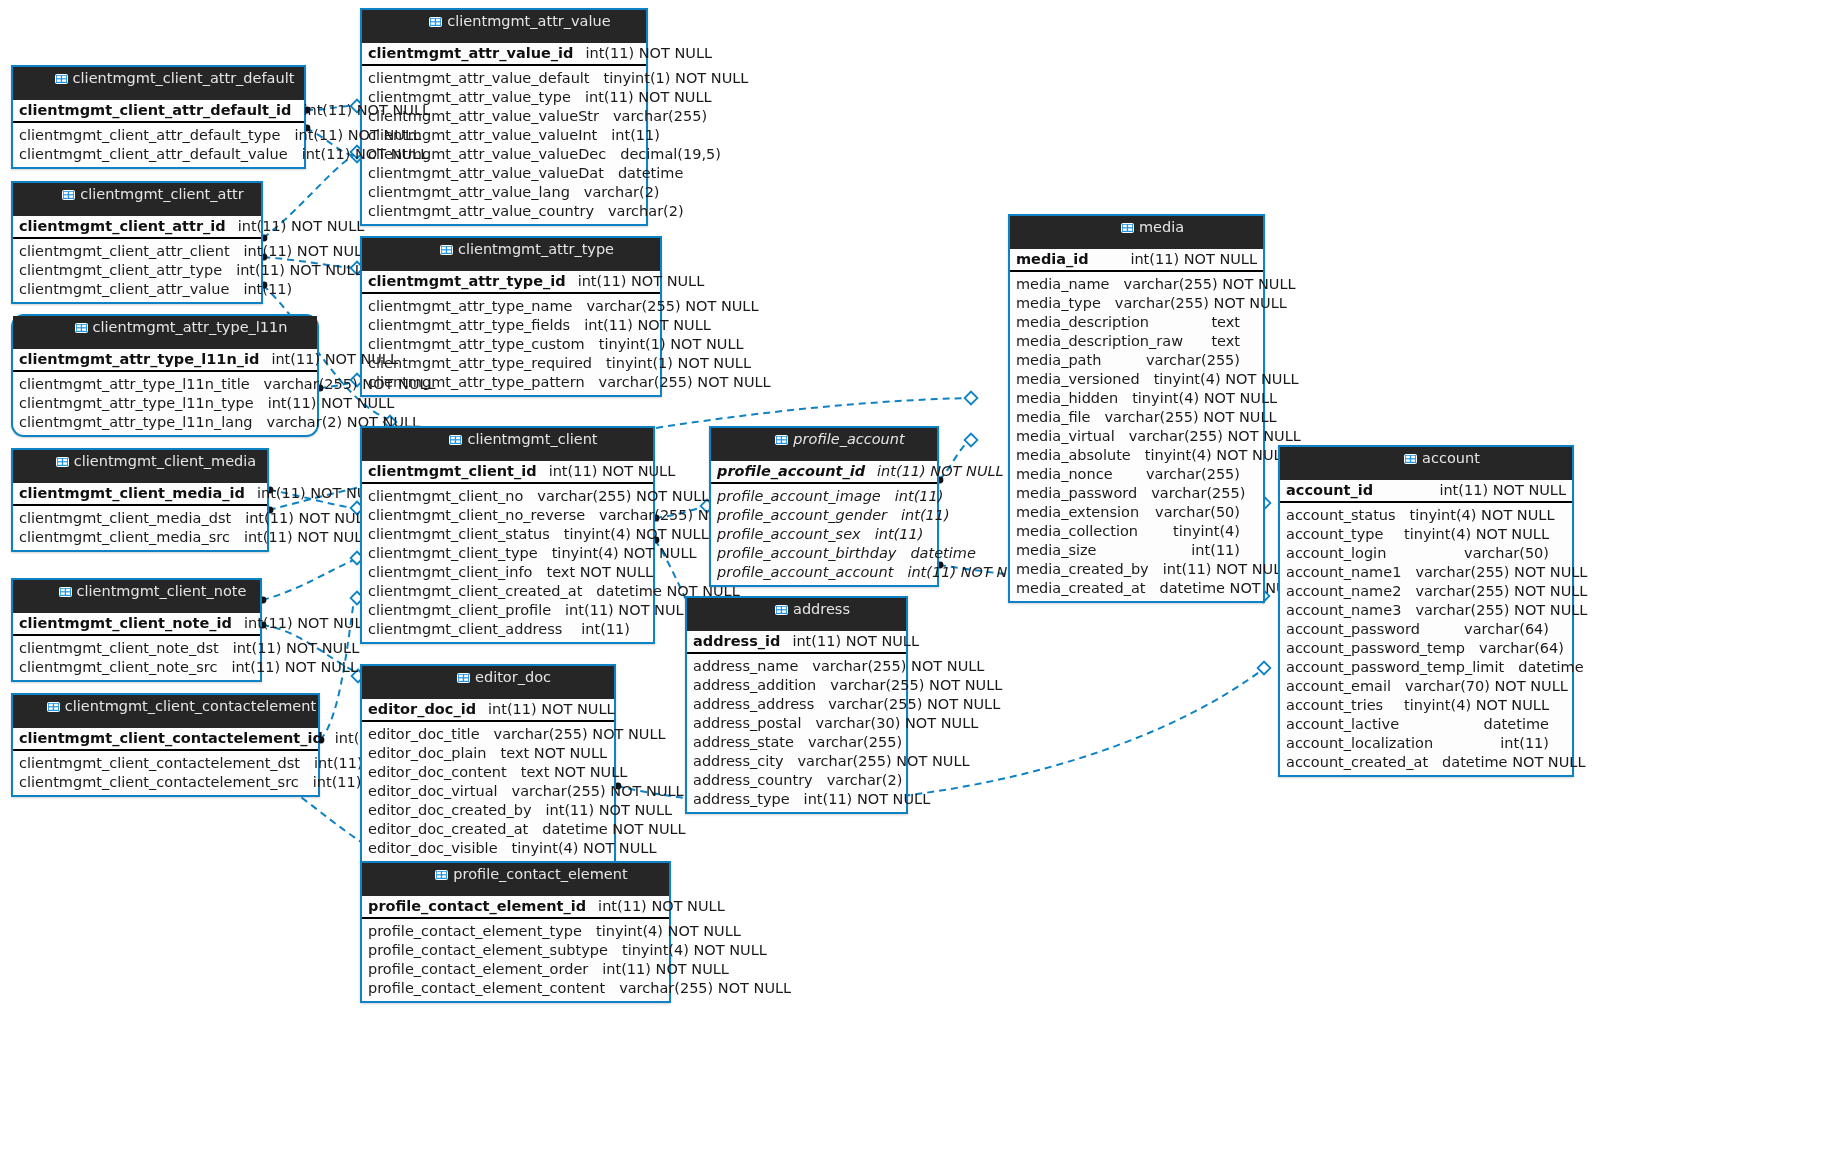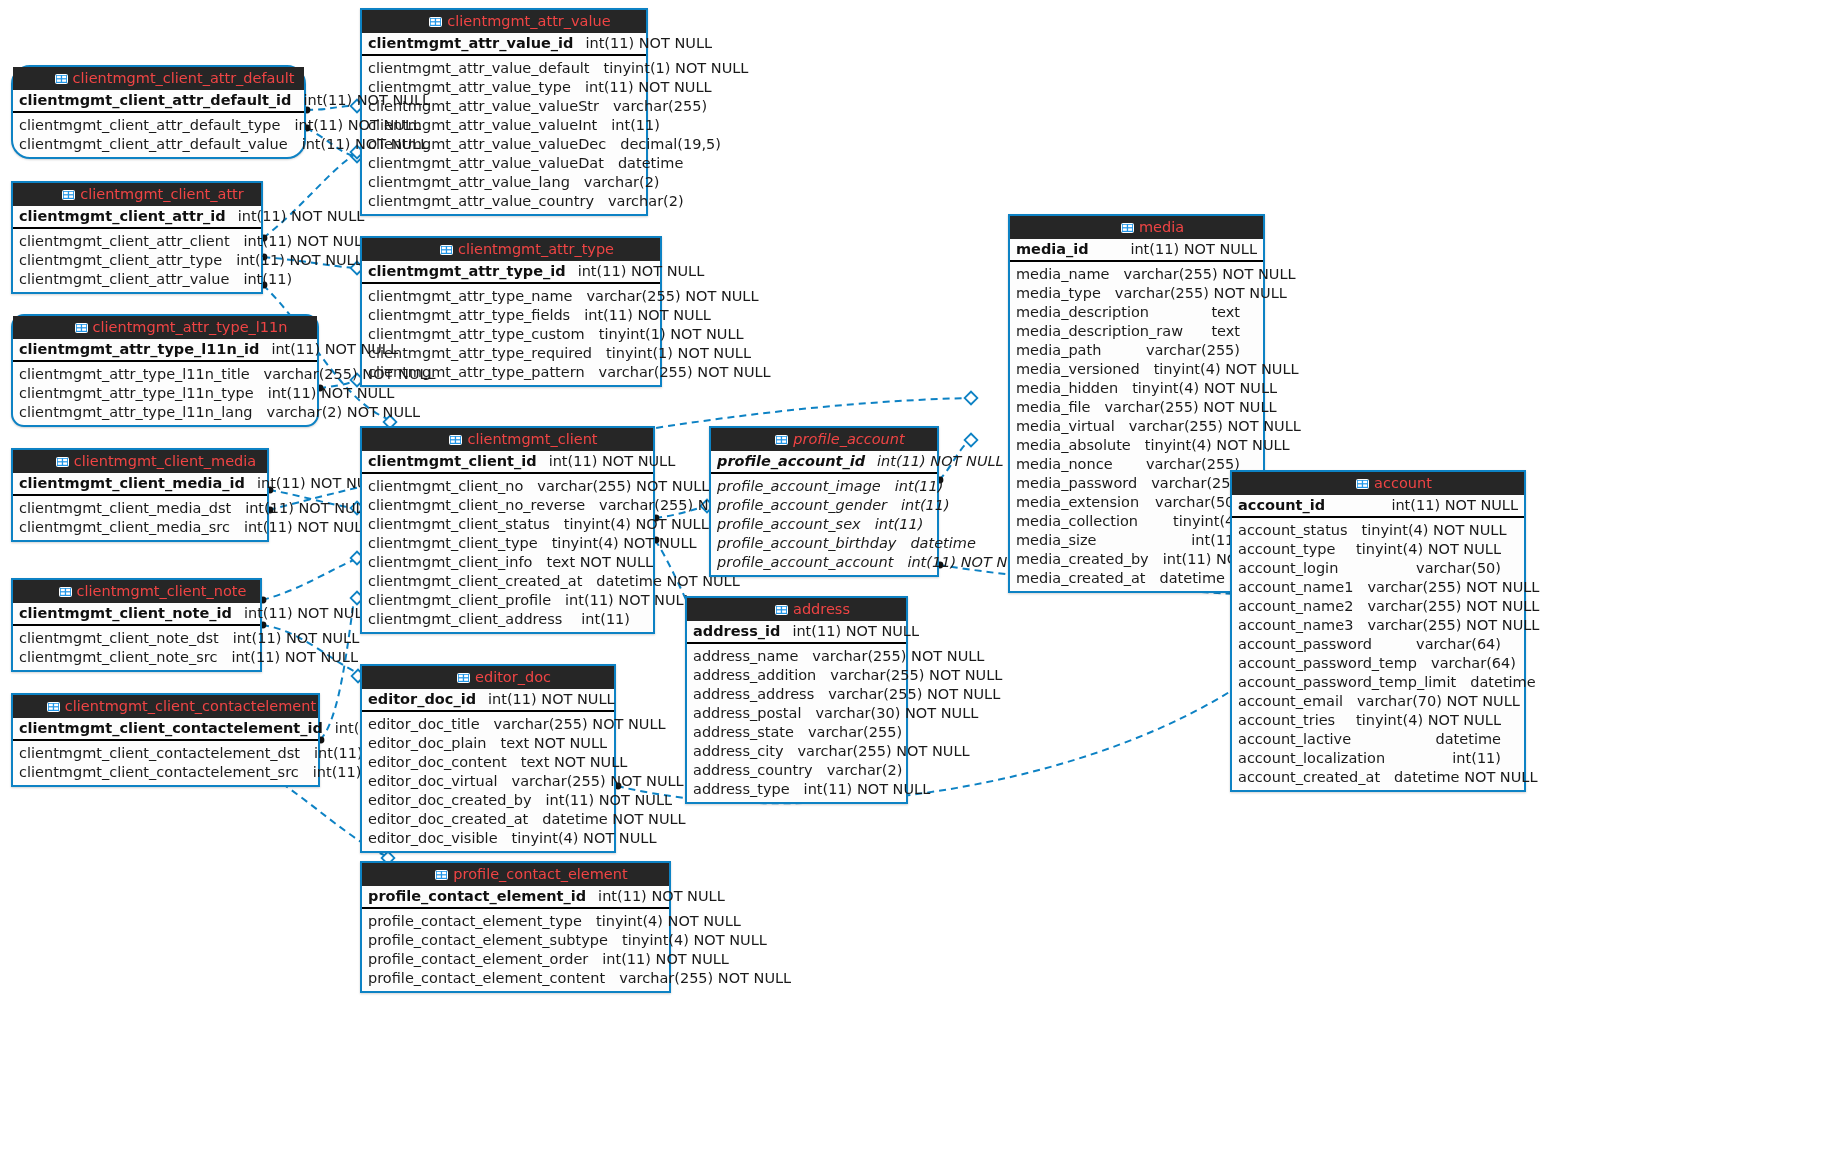--- a/index.html
+++ b/index.html
@@ -13,23 +13,23 @@
 
   .table{
     position:absolute;
     background:#fdfdfd;
     border:2px solid #0d82c4;
     box-sizing:border-box;
     box-shadow:0 1px 2px rgba(0,0,0,.18);
   }
   .tbl-head{
     background:#262626;
-    color:#ef4444;
+    color:#e5e5e5;
     font-size:14.5px;
-    height:23px;
+    height:33px;
     line-height:23px;
     text-align:center;
     position:relative;
     white-space:nowrap;
     overflow:hidden;
     padding-left:32px;
   }
   .tbl-icon{
     display:inline-block;
     width:13px;height:10px;
@@ -195,21 +195,21 @@
           <div class="col-row">
             <span>clientmgmt_attr_value_lang</span>
             <span class="ftype">varchar(2)</span>
           </div>
           <div class="col-row">
             <span>clientmgmt_attr_value_country</span>
             <span class="ftype">varchar(2)</span>
           </div>
         </div>
       </div>
-      <div class="table" style="left: 11px; top: 65px; width: 295px; border-radius: 19px;">
+      <div class="table" style="left: 11px; top: 65px; width: 295px;">
         <div class="tbl-head"><span class="tbl-icon"><svg width="13" height="10" viewBox="0 0 13 10">
               <rect x="0.5" y="0.5" width="12" height="9" rx="1" fill="#2196e8" stroke="#ffffff" stroke-width="1"></rect>
               <rect x="1.8" y="1.8" width="4" height="2.4" fill="#ffffff"></rect>
               <rect x="7.1" y="1.8" width="4" height="2.4" fill="#ffffff"></rect>
               <rect x="1.8" y="5.4" width="4" height="2.4" fill="#ffffff"></rect>
               <rect x="7.1" y="5.4" width="4" height="2.4" fill="#ffffff"></rect>
             </svg></span><span>clientmgmt_client_attr_default</span></div>
         <div class="pk-row">
           <span>clientmgmt_client_attr_default_id</span>
           <span class="ftype">int(11) NOT NULL</span>
@@ -662,21 +662,21 @@
           <div class="col-row">
             <span>media_created_by</span>
             <span class="ftype">int(11) NOT NULL</span>
           </div>
           <div class="col-row">
             <span>media_created_at</span>
             <span class="ftype">datetime NOT NULL</span>
           </div>
         </div>
       </div>
-      <div class="table" style="left: 1230px; top: 445px; width: 296px; margin-top: 25px;">
+      <div class="table" style="left: 1278px; top: 445px; width: 296px;">
         <div class="tbl-head"><span class="tbl-icon"><svg width="13" height="10" viewBox="0 0 13 10">
               <rect x="0.5" y="0.5" width="12" height="9" rx="1" fill="#2196e8" stroke="#ffffff" stroke-width="1"></rect>
               <rect x="1.8" y="1.8" width="4" height="2.4" fill="#ffffff"></rect>
               <rect x="7.1" y="1.8" width="4" height="2.4" fill="#ffffff"></rect>
               <rect x="1.8" y="5.4" width="4" height="2.4" fill="#ffffff"></rect>
               <rect x="7.1" y="5.4" width="4" height="2.4" fill="#ffffff"></rect>
             </svg></span><span>account</span></div>
         <div class="pk-row">
           <span>account_id</span>
           <span class="ftype">int(11) NOT NULL</span>

